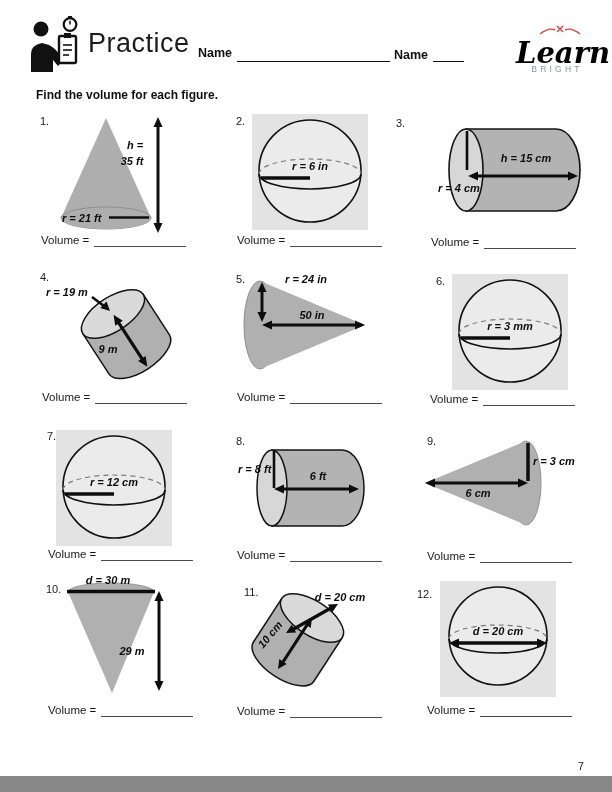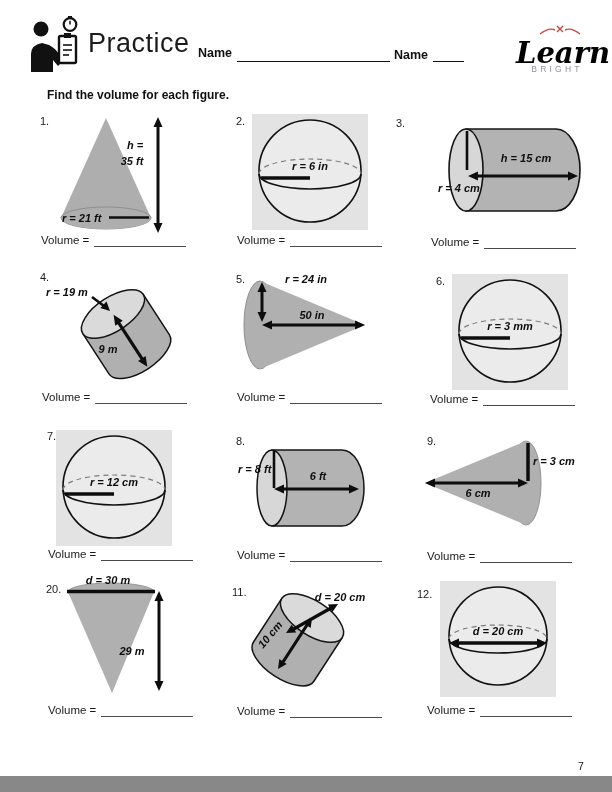--- a/index.html
+++ b/index.html
@@ -8,21 +8,21 @@
   
   .practice-title{position:absolute;left:88px;top:28px;font-size:27px;color:#1c1c1c;letter-spacing:.5px;}
   .name-row{position:absolute;left:198px;top:46px;display:flex;align-items:flex-start;width:192px;}
   .date-row{position:absolute;left:394px;top:46px;display:flex;align-items:flex-end;width:70px;}
   .nd-label{font-size:12.5px;font-weight:bold;color:#111;margin-right:5px;}
   .blank-line{flex:1;border-bottom:1.6px solid #111;height:15px;}
   .logo{position:absolute;left:516px;top:22px;width:88px;text-align:center;}
   .logo-learn{font-family:"DejaVu Serif",serif;font-style:italic;font-weight:bold;
               font-size:29px;color:#000000;line-height:30px;margin-top:-2px;}
   .logo-bright{font-size:8.5px;letter-spacing:3.2px;color:#8d929b;text-align:center;padding-right:6px;margin-top:-4px;}
-  .instruction{position:absolute;left:36px;top:88px;font-size:12px;font-weight:bold;color:#111;margin-left:11px;}
+  .instruction{position:absolute;left:36px;top:88px;font-size:12px;font-weight:bold;color:#111;}
   
   .num{position:absolute;font-size:11px;color:#1a1a1a;}
   .vol{position:absolute;font-size:11.5px;color:#1a1a1a;display:flex;align-items:flex-start;}
   .uline{display:inline-block;width:92px;border-bottom:1.5px solid #4a4a4a;height:12px;margin-left:5px;}
   .figsvg{position:absolute;}
   svg text.lbl{font-family:"Liberation Sans",sans-serif;font-style:italic;font-weight:bold;
                font-size:11px;fill:#0d0d0d;}
   .page-num{position:absolute;left:578px;top:760px;font-size:10.5px;color:#111;}
 </style>
 </head>
@@ -68,22 +68,22 @@
 
   <span class="num" style="left:40px;top:115px">1.</span>
   <span class="num" style="left:236px;top:115px">2.</span>
   <span class="num" style="left:396px;top:117px">3.</span>
   <span class="num" style="left:40px;top:271px">4.</span>
   <span class="num" style="left:236px;top:273px">5.</span>
   <span class="num" style="left:436px;top:275px">6.</span>
   <span class="num" style="left:47px;top:430px">7.</span>
   <span class="num" style="left:236px;top:435px">8.</span>
   <span class="num" style="left:427px;top:435px">9.</span>
-  <span class="num" style="left:46px;top:583px">20.</span>
-  <span class="num" style="left:232px;top:586px">11.</span>
+  <span class="num" style="left:46px;top:583px">10.</span>
+  <span class="num" style="left:244px;top:586px">11.</span>
   <span class="num" style="left:417px;top:588px">12.</span>
 
   <svg class="figsvg" style="left:48px;top:112px" width="125" height="128" viewBox="0 0 125 128">
     <ellipse cx="58" cy="106" rx="45" ry="11" fill="#aeaeae" stroke="#979797" stroke-width="1"></ellipse>
     <path d="M13,106 L58,6 L103,106 A45,11 0 0 1 13,106 Z" fill="#aeaeae"></path>
     <path d="M13,106 A45,11 0 0 1 103,106" fill="none" stroke="#8f8f8f" stroke-width="1"></path>
     <line x1="110" y1="14" x2="110" y2="112" stroke="#0f0f0f" stroke-width="3"></line>
     <polygon points="110,5 105.5,15 114.5,15" fill="#0f0f0f"></polygon>
     <polygon points="110,121 105.5,111 114.5,111" fill="#0f0f0f"></polygon>
     <line x1="61" y1="105.5" x2="101" y2="105.5" stroke="#0f0f0f" stroke-width="2.5"></line>

